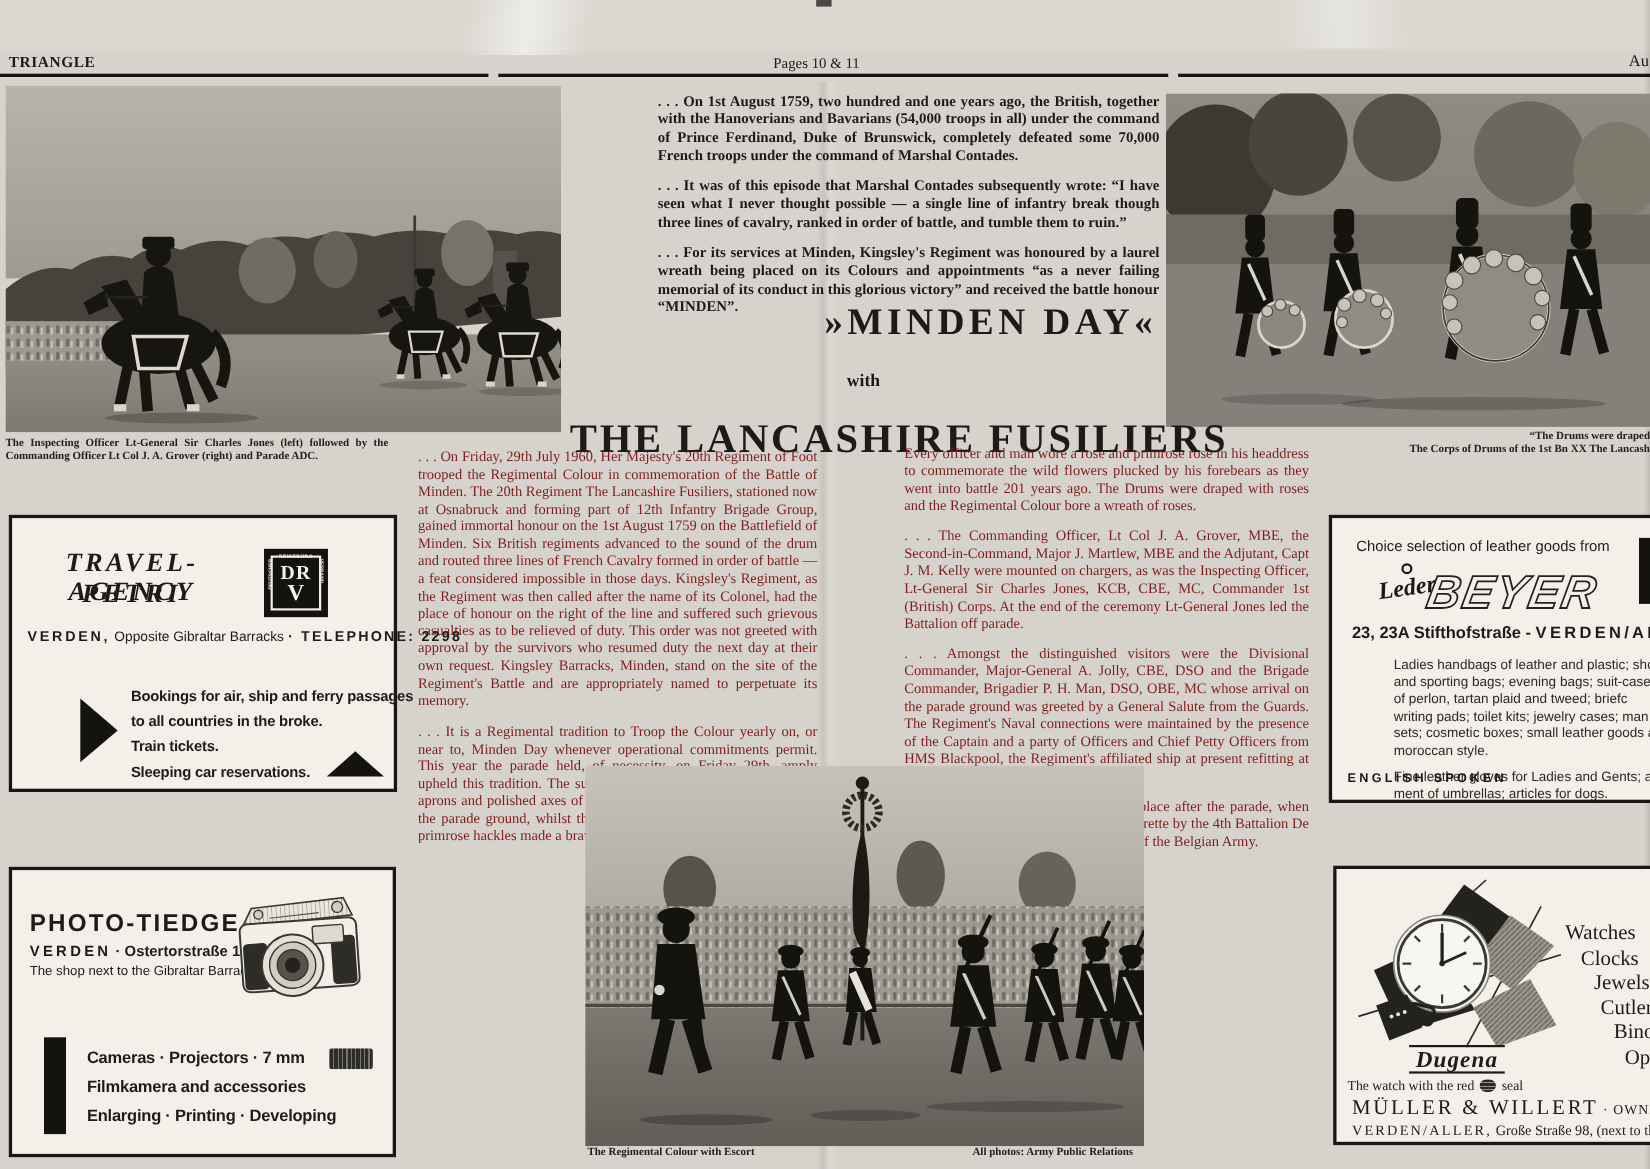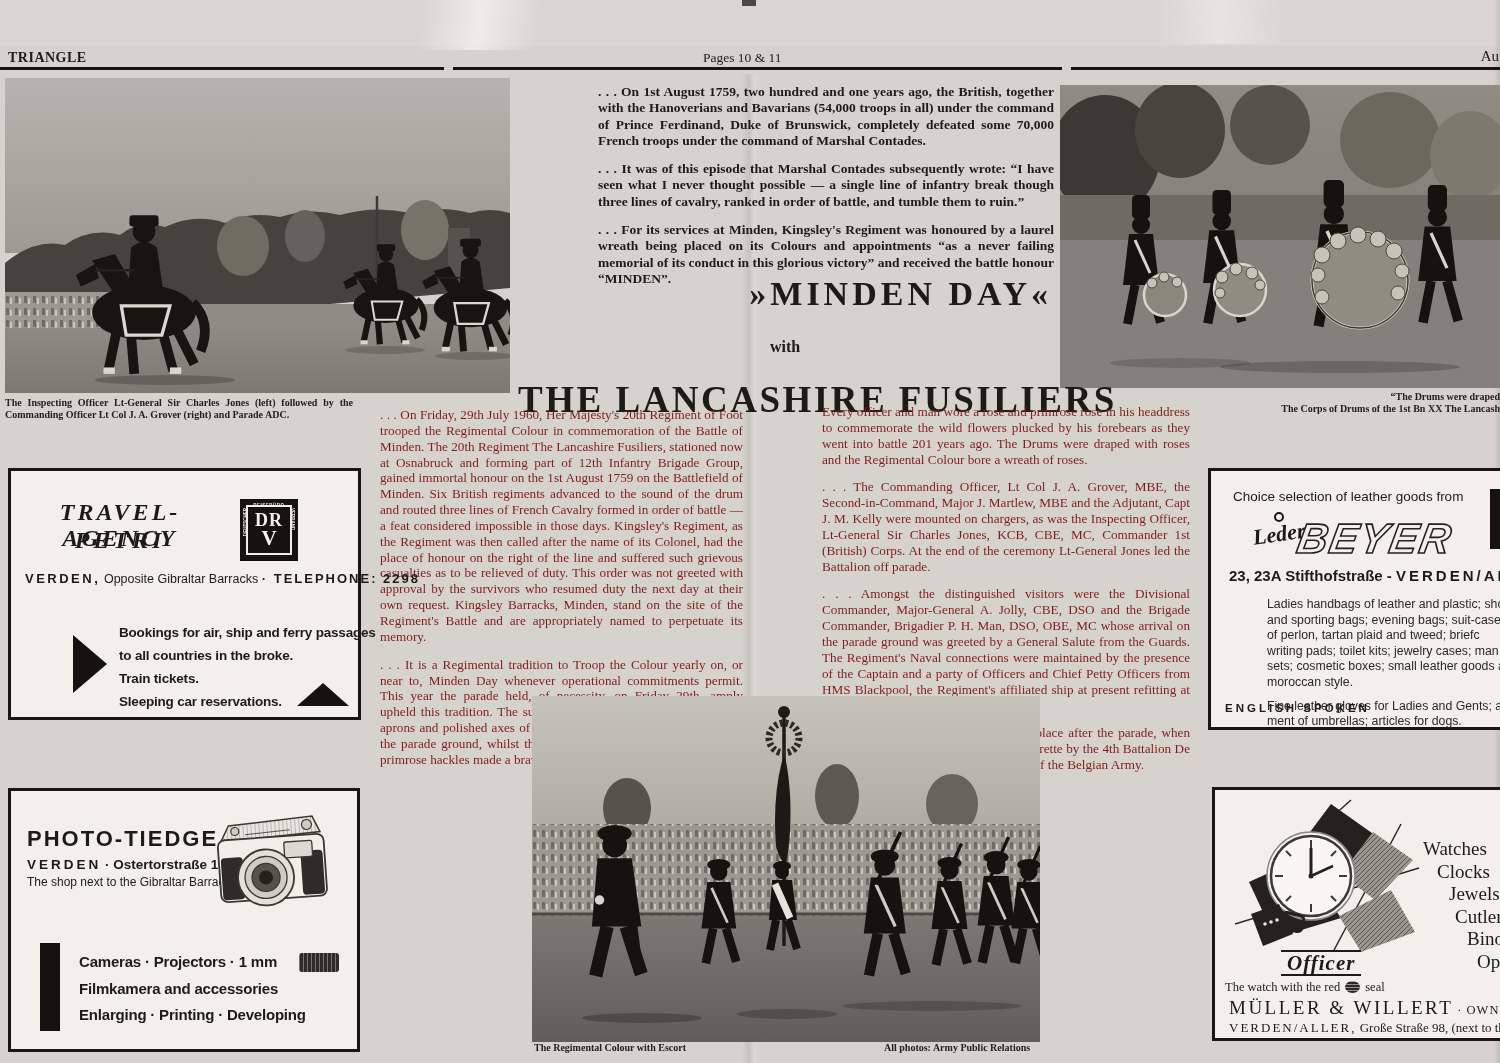--- a/index.html
+++ b/index.html
@@ -309,21 +309,21 @@
         <circle cx="68" cy="80" r="21" fill="#cfccc2" stroke="#3a3831" stroke-width="1.3"></circle>
         <circle cx="68" cy="80" r="14" fill="#55534a" stroke="#3a3831" stroke-width="1.3"></circle>
         <circle cx="68" cy="80" r="7" fill="#23221c"></circle>
         <circle cx="40" cy="32" r="4" fill="#cfccc2" stroke="#3a3831" stroke-width="1.2"></circle>
         <circle cx="112" cy="30" r="5" fill="#cfccc2" stroke="#3a3831" stroke-width="1.2"></circle>
         <line x1="50" y1="36" x2="95" y2="34" stroke="#55534a" stroke-width="1"></line>
       </g>
     </svg>
     <div class="abs tiedge-bar"></div>
     <div class="abs tiedge-lines">
-      <div><span>Cameras · Projectors · 1 mm</span></div>
+      <div><span>Cameras · Projectors · 7 mm</span></div>
       <div>Filmkamera and accessories</div>
       <div>Enlarging · Printing · Developing</div>
     </div>
     <div class="abs film-logo"></div>
   </div>
 
   <svg class="abs photo" style="left:532px;top:696px;" width="508" height="346" viewBox="0 0 508 346">
     <defs>
       <linearGradient id="skyB" x1="0" y1="0" x2="0" y2="1">
         <stop offset="0" stop-color="#c6c3bb"></stop>
@@ -455,21 +455,21 @@
       </g>
       <line x1="88" y1="80" x2="88" y2="52" stroke="#23221d" stroke-width="3"></line>
       <line x1="88" y1="80" x2="110" y2="70" stroke="#23221d" stroke-width="2.5"></line>
       <circle cx="88" cy="80" r="2.5" fill="#23221d"></circle>
       <polygon points="28,118 56,108 70,138 40,150" fill="#23221d"></polygon>
       <circle cx="42" cy="128" r="1.8" fill="#e8e6df"></circle>
         <circle cx="48" cy="126" r="1.8" fill="#e8e6df"></circle>
         <circle cx="54" cy="124" r="1.8" fill="#e8e6df"></circle>
       <rect x="58" y="118" width="22" height="16" rx="4" fill="none" stroke="#23221d" stroke-width="3" transform="rotate(14 69 126)"></rect>
     </svg>
-    <div class="abs dugena">Officer</div>
+    <div class="abs dugena">Dugena</div>
     <div class="abs mu-tag">
       <span>The watch with the red</span><span class="seal"></span><span>seal</span>
     </div>
     <div class="abs mu-products">
       <div style="margin-left:208px;">Watches</div>
       <div style="margin-left:222px;">Clocks</div>
       <div style="margin-left:234px;">Jewels</div>
       <div style="margin-left:240px;">Cutlery</div>
       <div style="margin-left:252px;">Binoc</div>
       <div style="margin-left:262px;">Opti</div>

